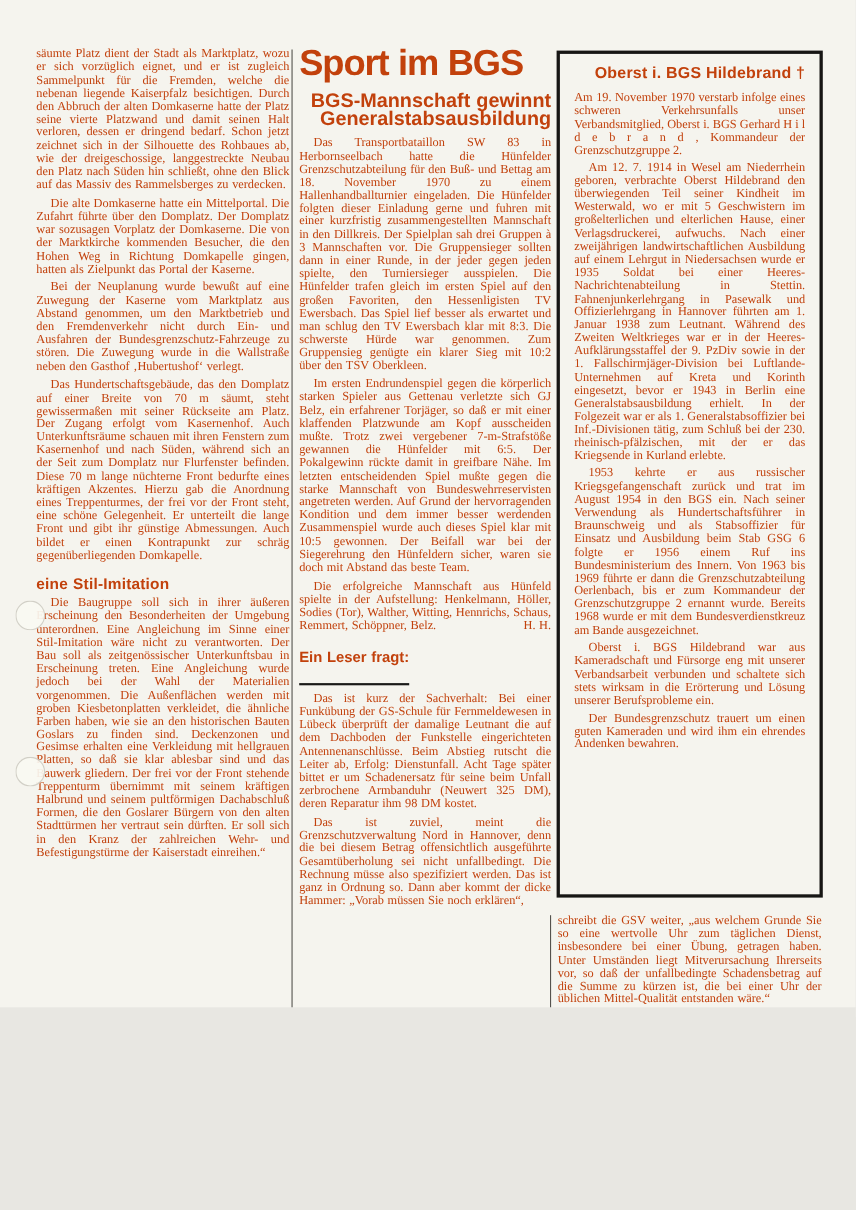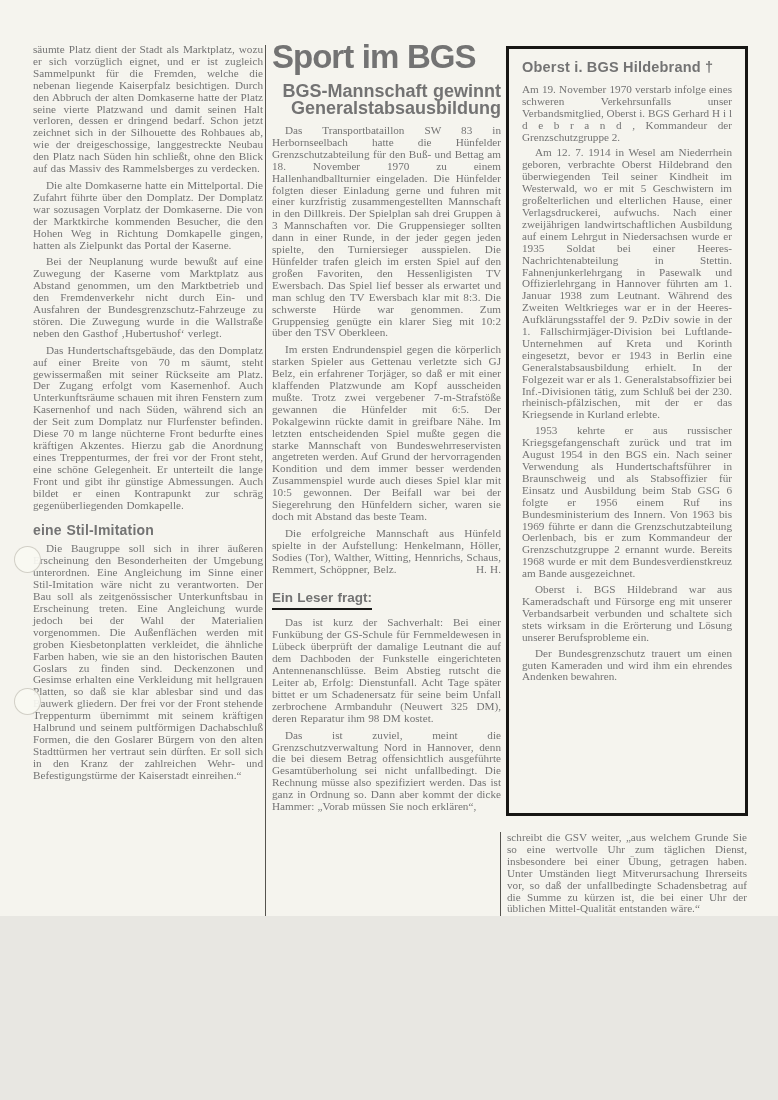--- a/index.html
+++ b/index.html
@@ -1,18 +1,18 @@
 <!DOCTYPE html>
 <html lang="de"><head>
 <meta charset="utf-8">
 <style>
   html,body { margin:0; padding:0; background:#e8e7e2; }
   .page {
     position:relative; width:778px; height:916px;
-    background:#f5f4ee; color:#737373; overflow:hidden;
+    background:#f5f4ee; color:#c2410c; overflow:hidden;
     font-family:"Liberation Serif", serif;
   }
   
   .col {
     position:absolute; text-align:justify;
     font-size:11.2px; line-height:11.9px;
     word-spacing:0.5px;
   }
   .col p { margin:0 0 5px 0; }
   .ind { text-indent:13px; }
@@ -27,42 +27,42 @@
     text-align:left; white-space:nowrap; margin:0 0 9px 0 !important;
   }
   .subhead-m {
     font-family:"Liberation Sans", sans-serif; font-weight:bold;
     font-size:18px; line-height:16.5px; text-align:right;
     margin:0 0 9px 0 !important;
   }
   .kicker-wrap { text-align:left; margin:16px 0 7px 0 !important; }
   .kicker {
     display:inline-block; font-family:"Liberation Sans", sans-serif;
-    font-weight:bold; font-size:13.5px; padding-bottom:5px;
+    font-weight:bold; font-size:13.5px; padding-bottom:18px;
     border-bottom:2.5px solid #1a1a18;
   }
   .headline-q {
     font-family:"Liberation Sans", sans-serif; font-weight:bold;
     font-size:28px; line-height:31px; letter-spacing:-0.8px;
     text-align:left; white-space:nowrap; margin:0 0 10px 0 !important;
   }
   
   .vline { position:absolute; width:1px; background:#55534e; }
   
   .obit-box {
     position:absolute; left:506px; top:46px; width:242px; height:770px;
     box-sizing:border-box; border:3.5px solid #17key1614;
     border:3.5px solid #171614;
     padding:11px 13px 8px 13px; overflow:hidden;
     text-align:justify; font-size:11.2px; line-height:11.9px;
   }
   .obit-box p { margin:0 0 4px 0; }
   .obit-title {
     font-family:"Liberation Sans", sans-serif; font-weight:bold;
-    font-size:14.5px; text-align:left; letter-spacing:0.2px;
+    font-size:14.5px; text-align:right; letter-spacing:0.2px;
     margin:2px 0 10px 0 !important;
   }
   .fl-r { float:right; }
   .byline-spaced { letter-spacing:2.5px; }
   
   .footer-box {
     position:absolute; left:588px; top:1044px; width:157px; height:27px;
     box-sizing:border-box; border:2px solid #2b2a27;
     display:flex; align-items:center; justify-content:center; gap:5px;
     font-family:"Liberation Sans", sans-serif; font-weight:bold;

